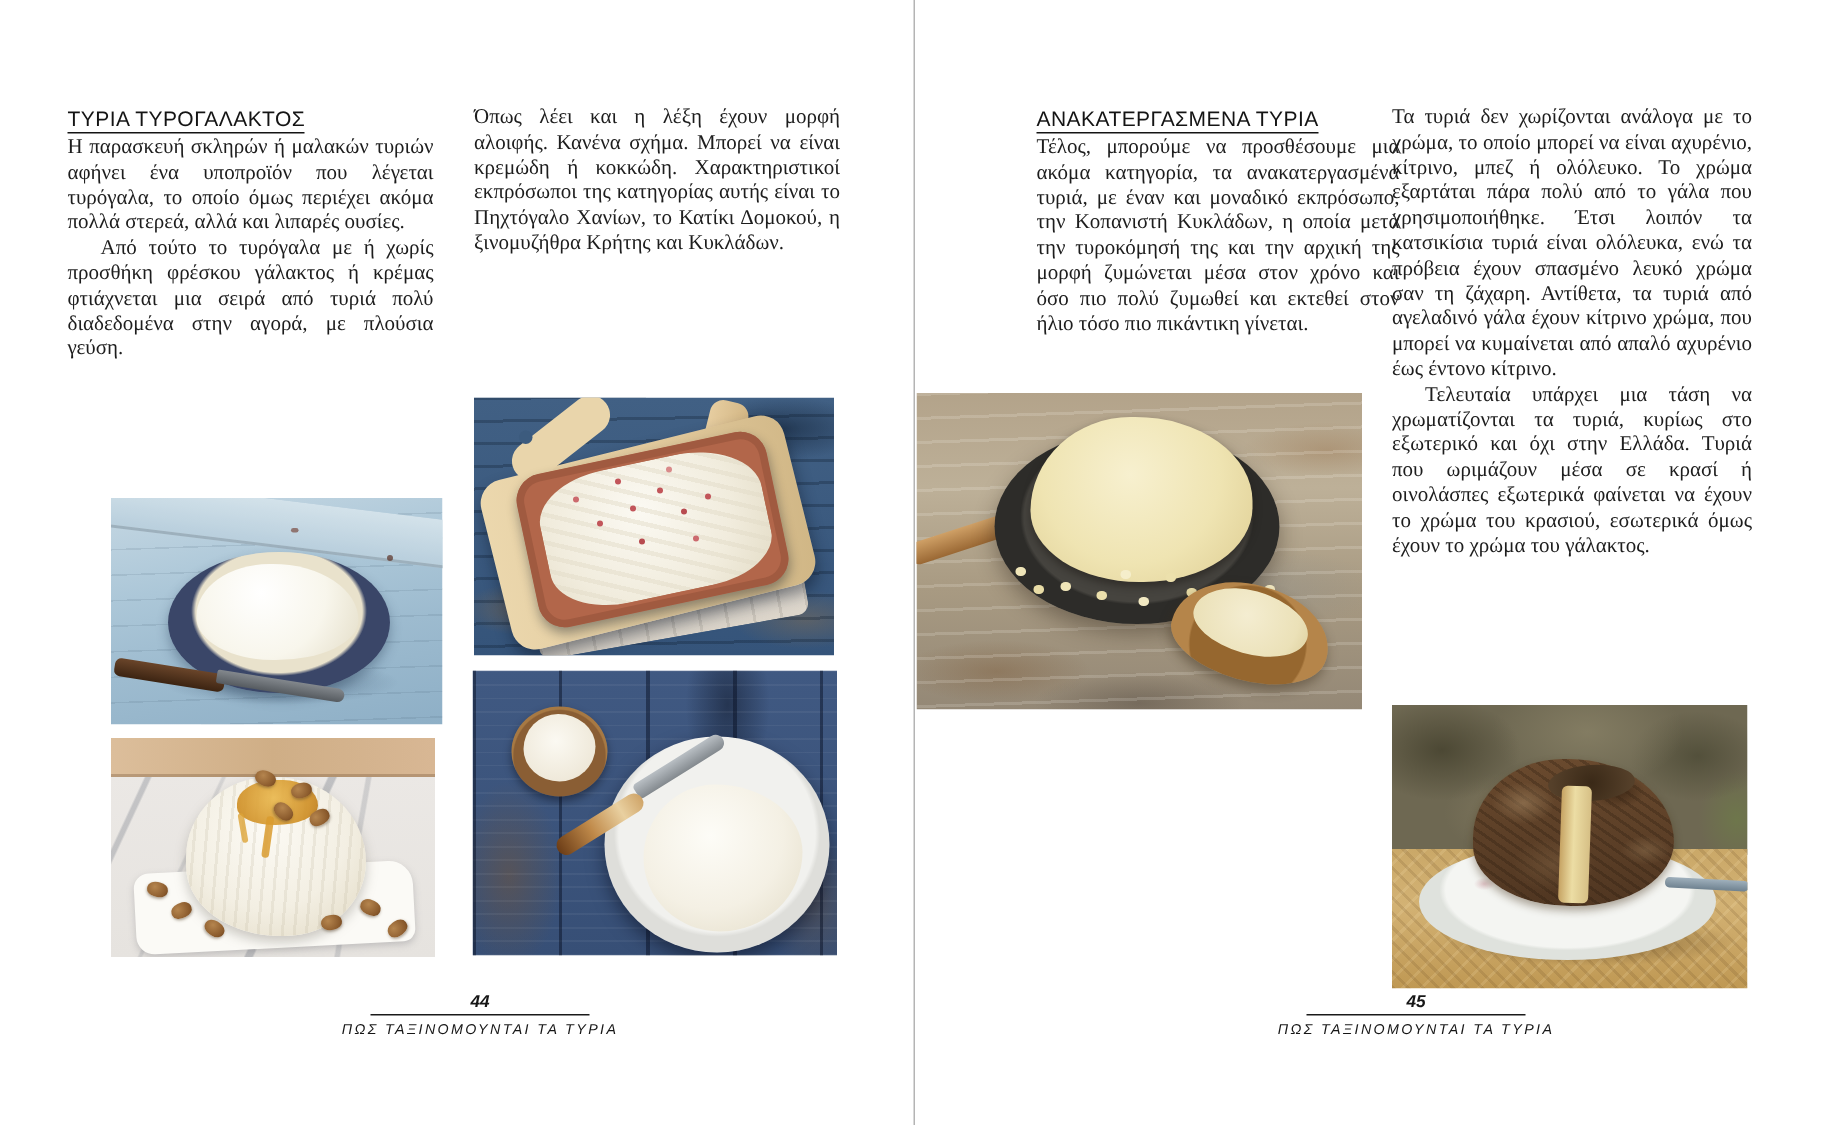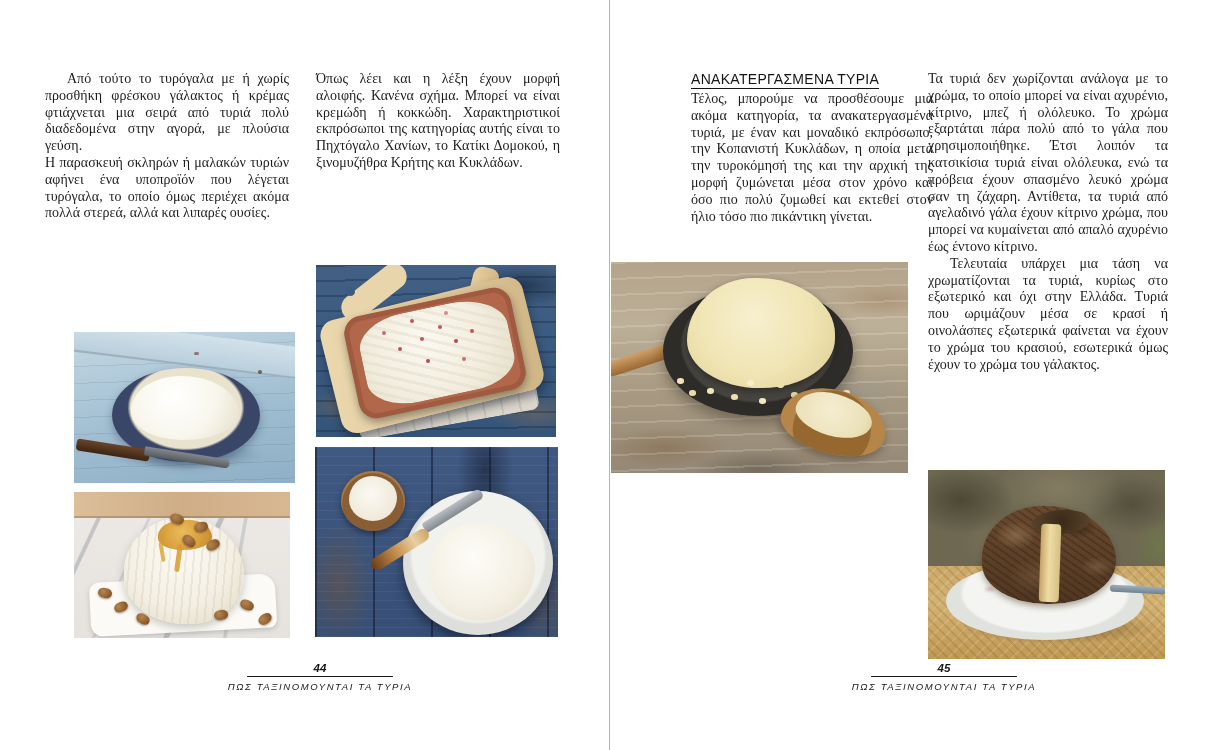--- a/index.html
+++ b/index.html
@@ -203,22 +203,23 @@
      background:linear-gradient(90deg,#c6a363,#ecdda4 45%,#d6bf85);}
 </style>
 </head>
 <body>
 
 <div id="spread">
 
   <div>
 
     <section class="col" id="col-l1">
+      <h2 class="sect"><span>ΤΥΡΙΑ ΤΥΡΟΓΑΛΑΚΤΟΣ</span></h2>
+      <p class="body">Η παρασκευή σκληρών ή μαλακών τυριών αφήνει ένα υποπροϊόν που λέγεται τυρόγαλα, το οποίο όμως περιέχει ακόμα πολλά στερεά, αλλά και λιπαρές ουσίες.</p>
       <p class="body indent">Από τούτο το τυρόγαλα με ή χωρίς προσθήκη φρέσκου γάλακτος ή κρέμας φτιάχνεται μια σειρά από τυριά πολύ διαδεδομένα στην αγορά, με πλούσια γεύση.</p>
-      <p class="body">Η παρασκευή σκληρών ή μαλακών τυριών αφήνει ένα υποπροϊόν που λέγεται τυρόγαλα, το οποίο όμως περιέχει ακόμα πολλά στερεά, αλλά και λιπαρές ουσίες.</p>
     </section>
 
     <section class="col" id="col-l2">
       <p class="body">Όπως λέει και η λέξη έχουν μορφή αλοιφής. Κανένα σχήμα. Μπορεί να είναι κρεμώδη ή κοκκώδη. Χαρακτηριστικοί εκπρόσωποι της κατηγορίας αυτής είναι το Πηχτόγαλο Χανίων, το Κατίκι Δομοκού, η ξινομυζήθρα Κρήτης και Κυκλάδων.</p>
     </section>
 
     <div class="photo" id="photo1" role="img" aria-label="Λευκό φρέσκο τυρί σε σκούρο μπλε μπολ πάνω σε γαλάζιο ξύλινο τραπέζι με μαχαίρι">
       <div class="p1-bg"></div>
       <div class="p1-edge"></div>
       <div class="p1-chip1"></div>

